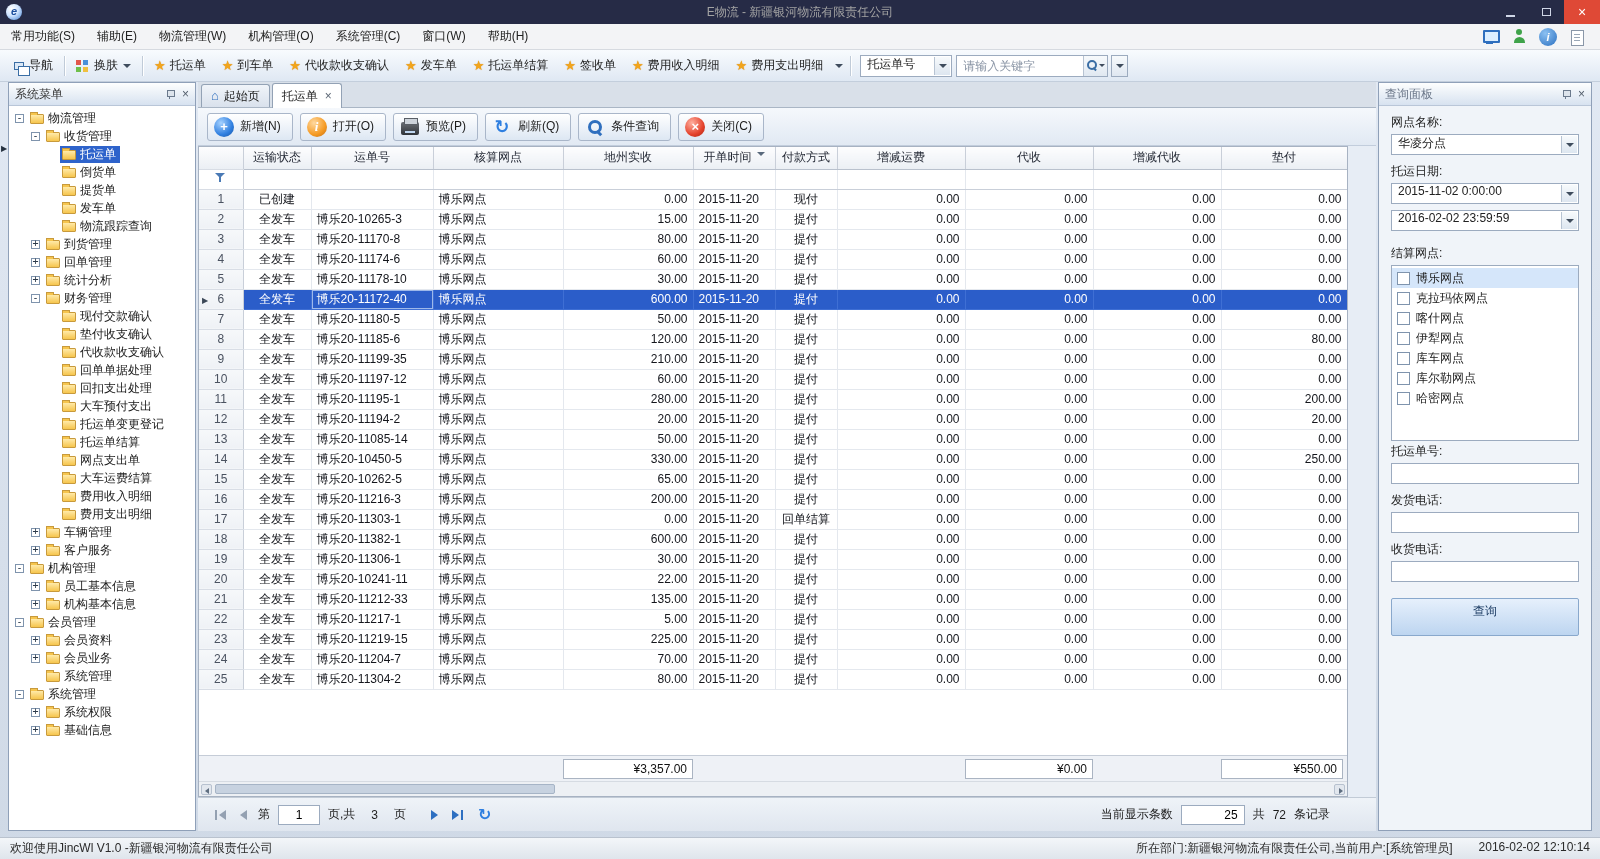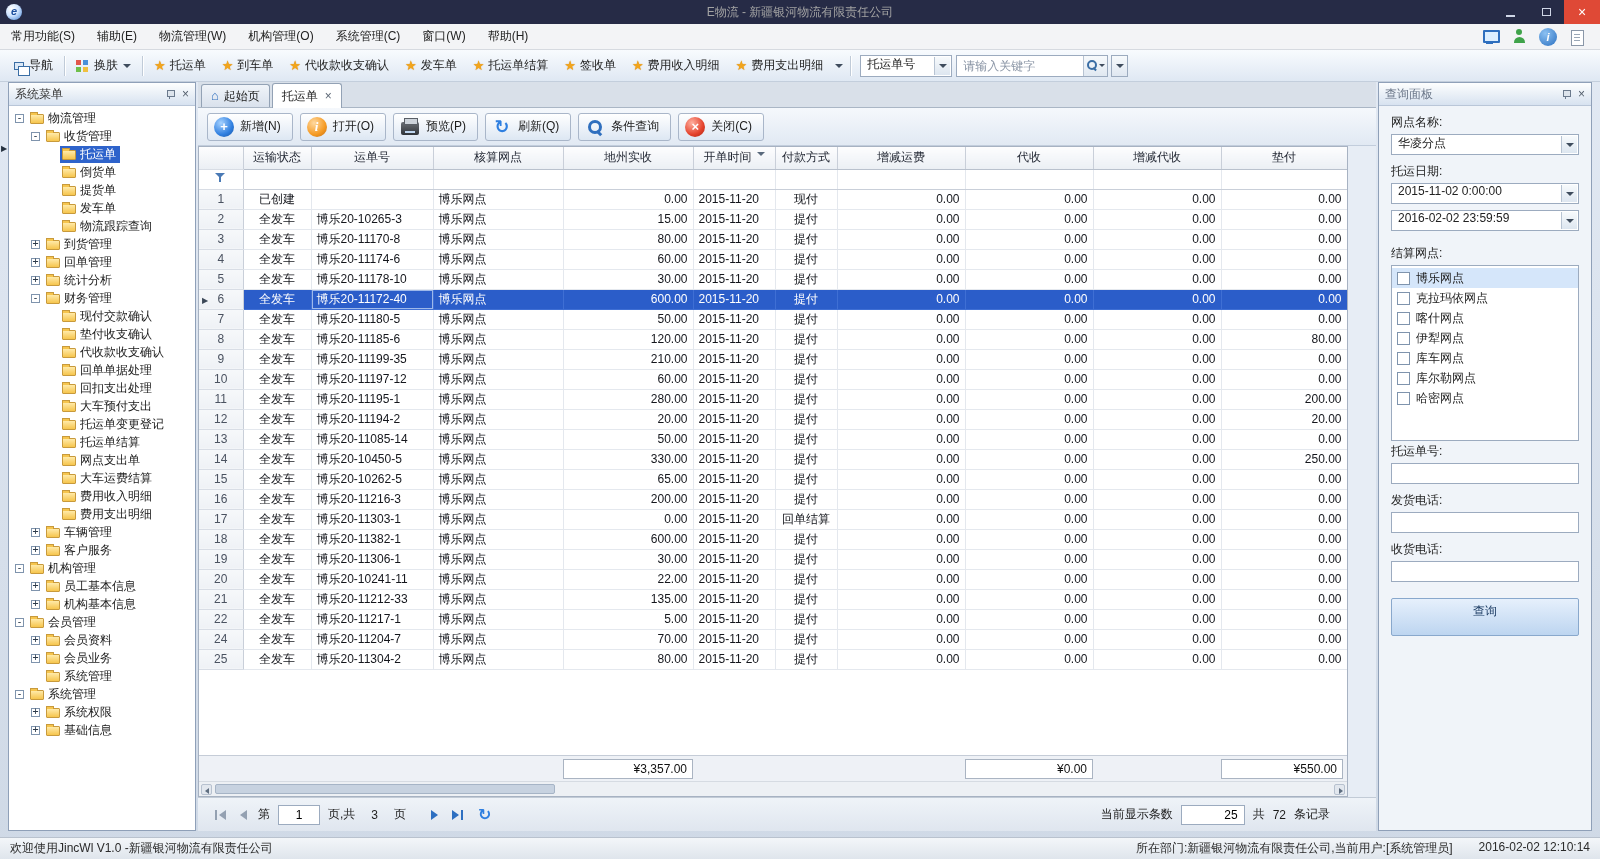--- a/index.html
+++ b/index.html
@@ -888,20 +888,33 @@
                   <td class="c a-right">0.00</td>
                   <td class="c a-right">0.00</td>
                   <td class="c a-right">0.00</td>
                 </tr>
                 <tr class="grow">
                   <td class="num"><span>22</span></td>
                   <td class="c a-center">全发车</td>
                   <td class="c a-left">博乐20-11217-1</td>
                   <td class="c a-left">博乐网点</td>
                   <td class="c a-right">5.00</td>
+                  <td class="c a-left">2015-11-20</td>
+                  <td class="c a-center">提付</td>
+                  <td class="c a-right">0.00</td>
+                  <td class="c a-right">0.00</td>
+                  <td class="c a-right">0.00</td>
+                  <td class="c a-right">0.00</td>
+                </tr>
+                <tr class="grow">
+                  <td class="num"><span>23</span></td>
+                  <td class="c a-center">全发车</td>
+                  <td class="c a-left">博乐20-11219-15</td>
+                  <td class="c a-left">博乐网点</td>
+                  <td class="c a-right">225.00</td>
                   <td class="c a-left">2015-11-20</td>
                   <td class="c a-center">提付</td>
                   <td class="c a-right">0.00</td>
                   <td class="c a-right">0.00</td>
                   <td class="c a-right">0.00</td>
                   <td class="c a-right">0.00</td>
                 </tr>
                 <tr class="grow">
                   <td class="num"><span>24</span></td>
                   <td class="c a-center">全发车</td>

